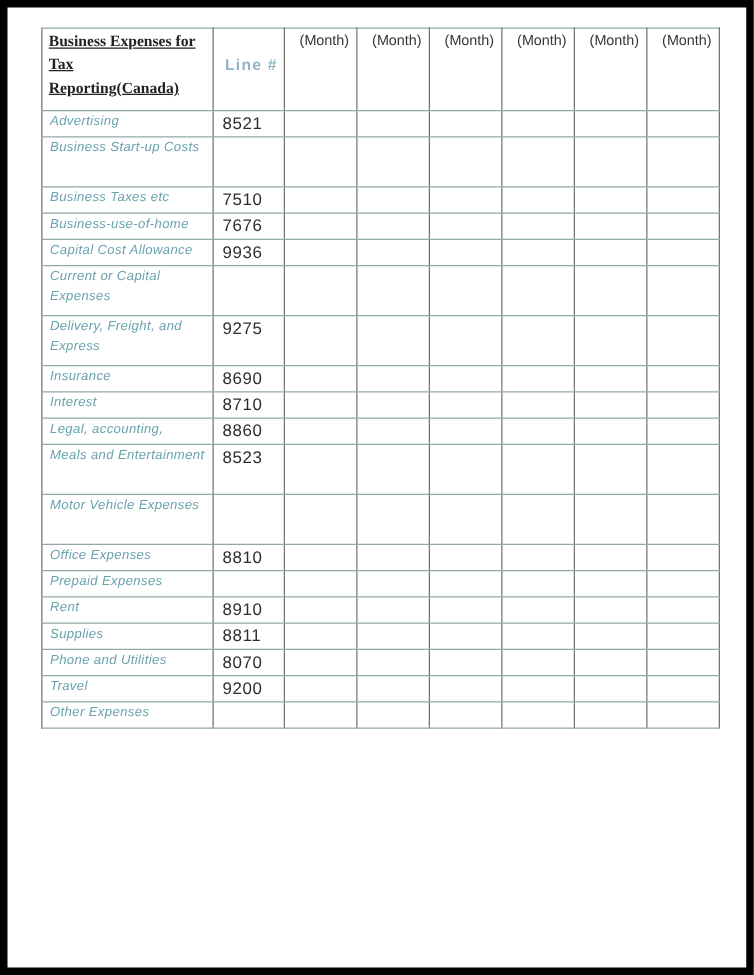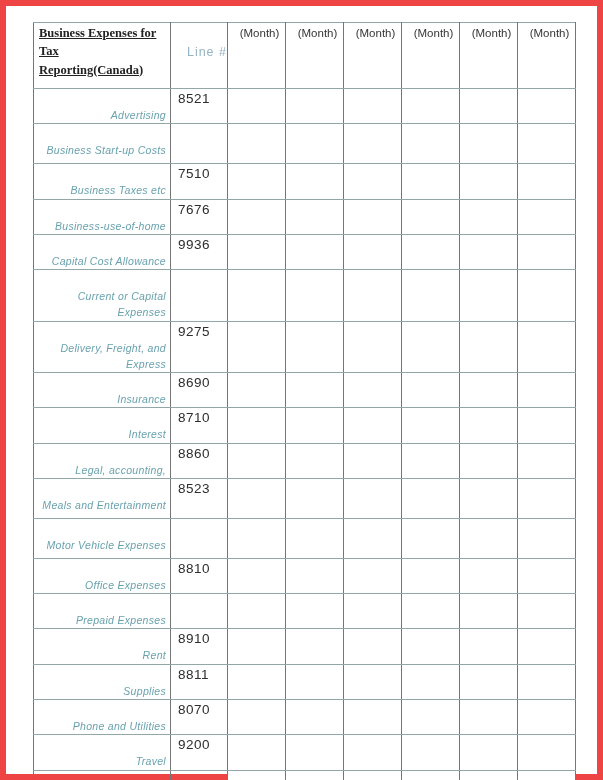--- a/index.html
+++ b/index.html
@@ -5,21 +5,21 @@
   html, body { margin: 0; padding: 0; }
   body {
     width: 603px; height: 780px;
     background: #ffffff;
     font-family: "Liberation Sans", sans-serif;
     overflow: hidden;
   }
   .frame {
     box-sizing: border-box;
     width: 603px; height: 780px;
-    border: 6px solid #ef4444;
+    border: 6px solid #000000;
     background: #ffffff;
     position: relative;
   }
   table.expenses {
     position: absolute;
     left: 27px; top: 16px;
     width: 542px;
     border-collapse: collapse;
     table-layout: fixed;
   }
@@ -40,44 +40,43 @@
     font-weight: bold;
     font-size: 12.5px;
     color: #222222;
     text-align: left;
     vertical-align: middle;
     padding: 0 6px 8px 5px;
     line-height: 1.45;
   }
   .title-cell span { text-decoration: underline; }
   .line-th {
-    font-weight: normal;
+    font-weight: bold;
     font-size: 12.5px;
     color: #94b4c3;
-    text-align: right;
+    text-align: left;
     vertical-align: middle;
     padding: 0 0 8px 9px;
     letter-spacing: 1px;
   }
   .month-th {
     font-weight: normal;
     font-size: 11.5px;
     color: #363636;
     text-align: center;
     vertical-align: top;
     padding: 4px 0 0 6px;
   }
   .label-cell {
     color: #69a2ae;
     font-style: italic;
     font-size: 10.5px;
-    padding: 18px 4px 0 6px;
+    padding: 0 4px 0 6px;
     line-height: 1.55;
     letter-spacing: 0.3px;
-    text-align: right;
   }
   .line-cell {
     font-size: 13.5px;
     color: #2d2d2d;
     padding: 2px 4px 0 7px;
     letter-spacing: 0.5px;
   }
   .month-cell { background: #ffffff; }
 </style>
 </head>

